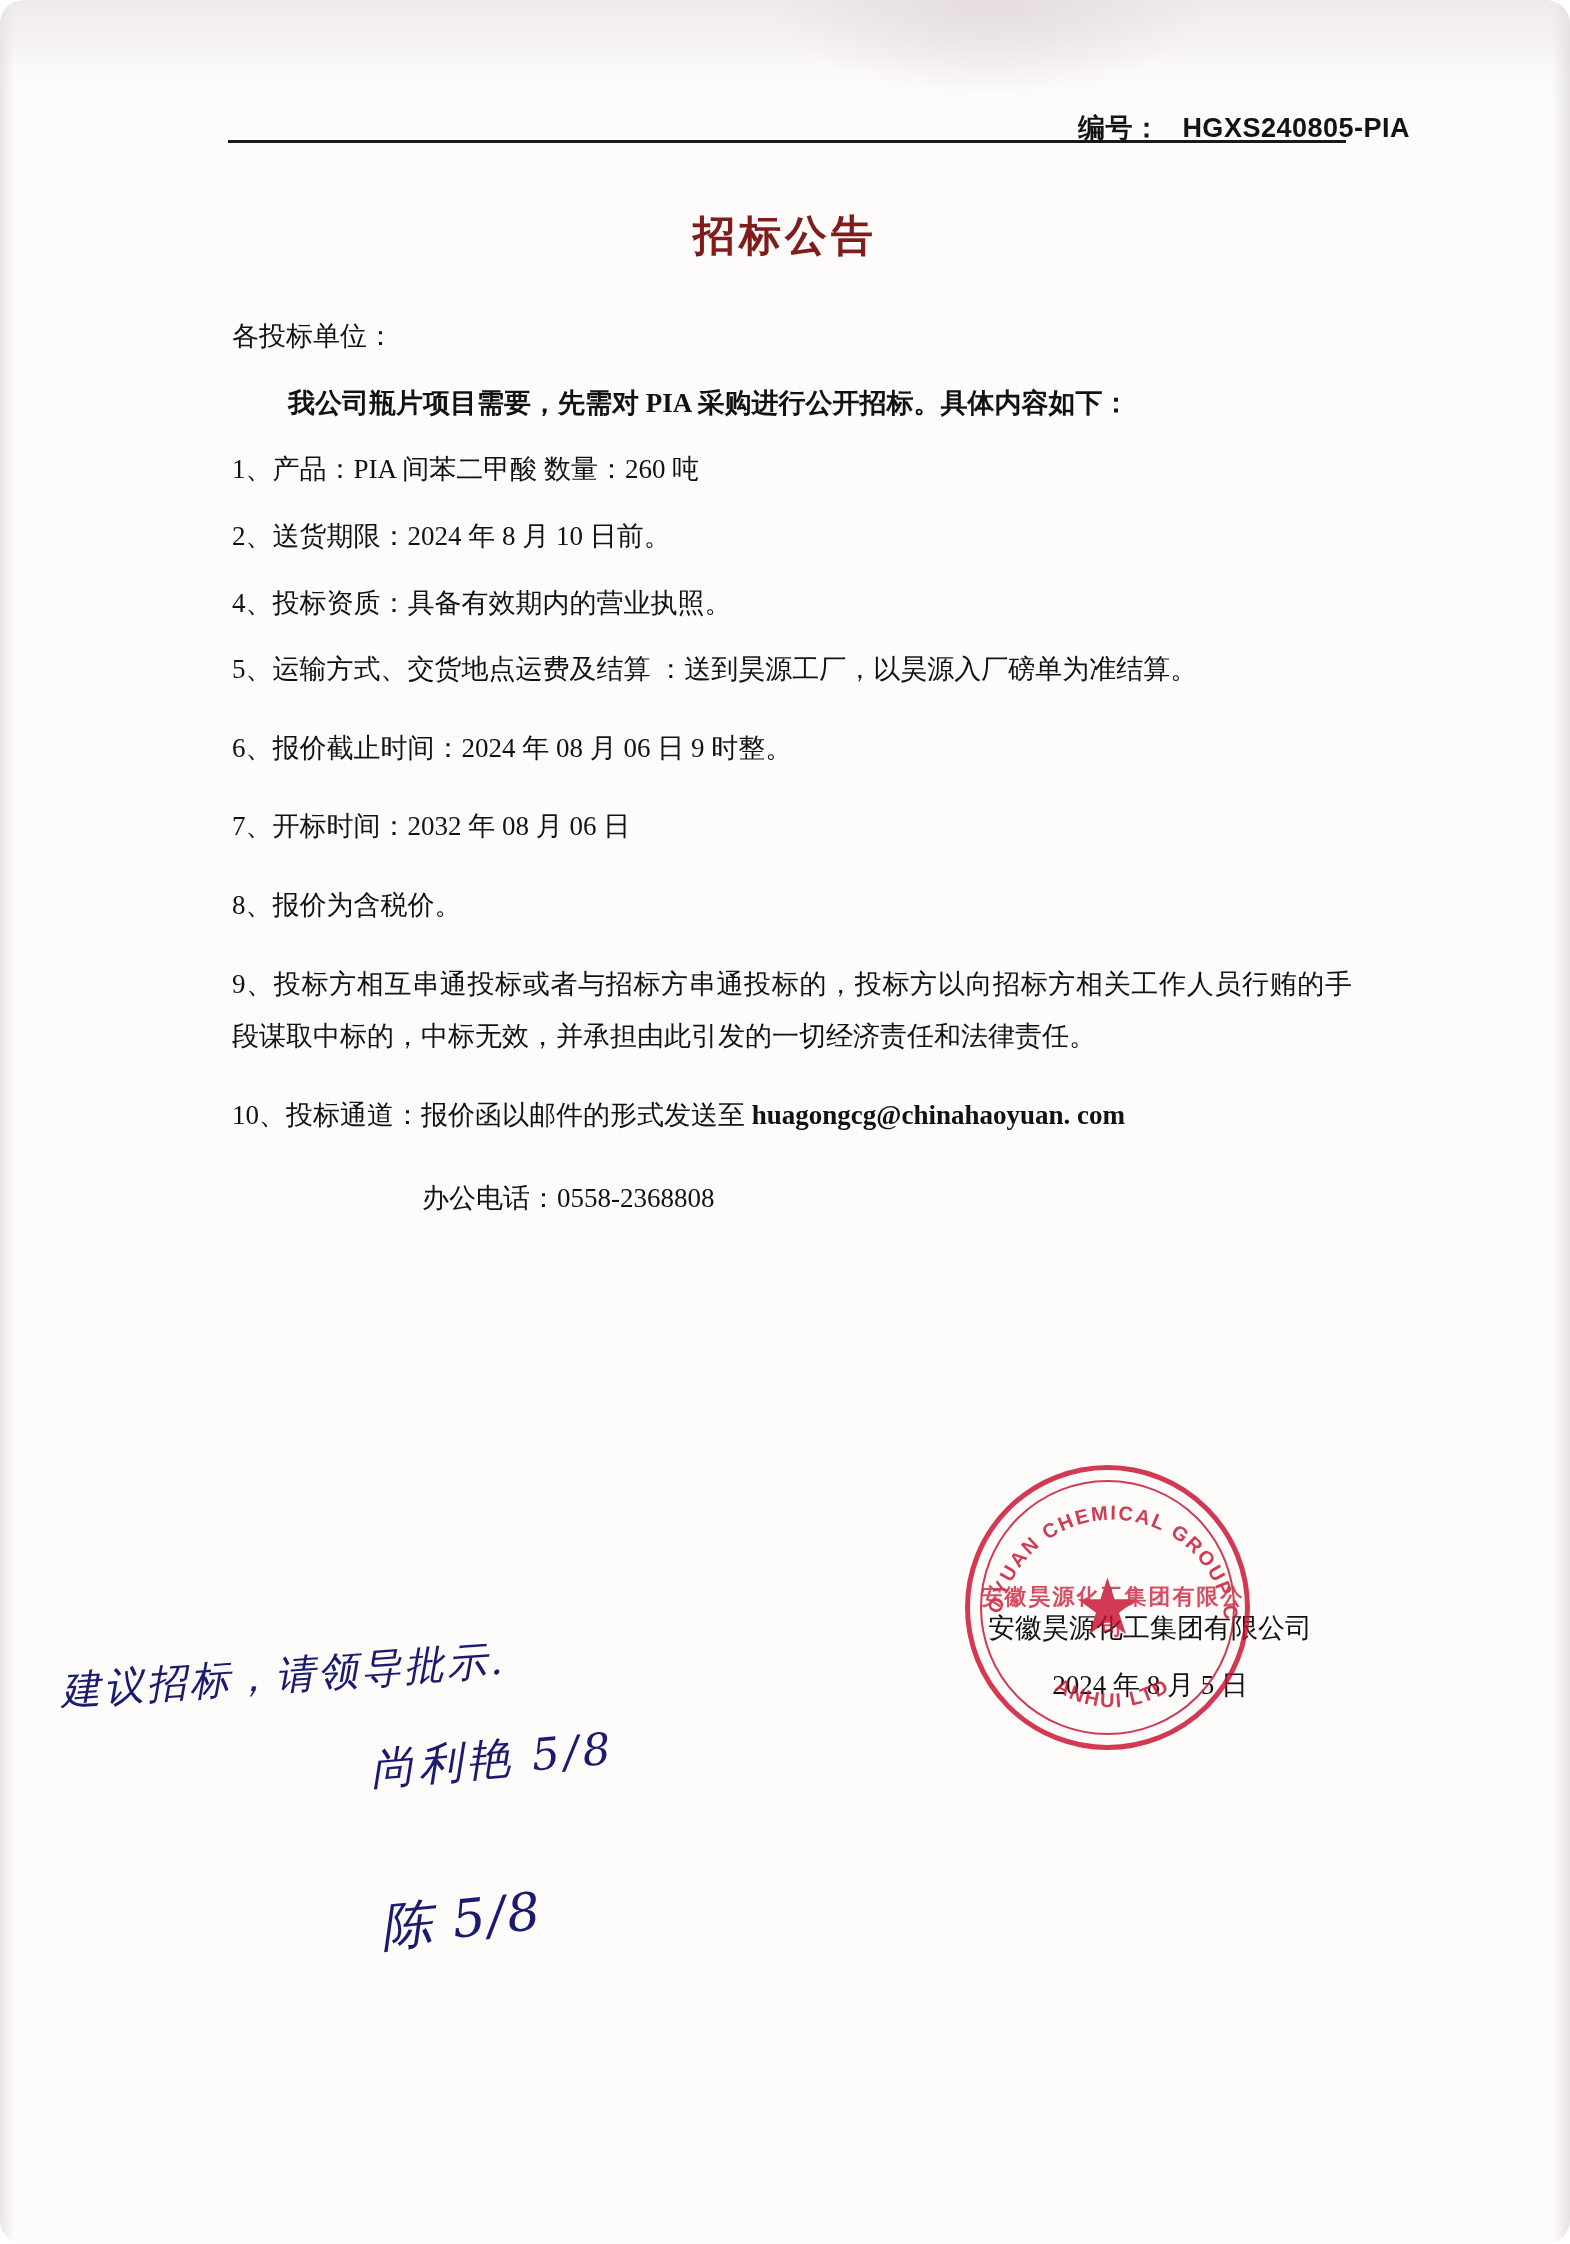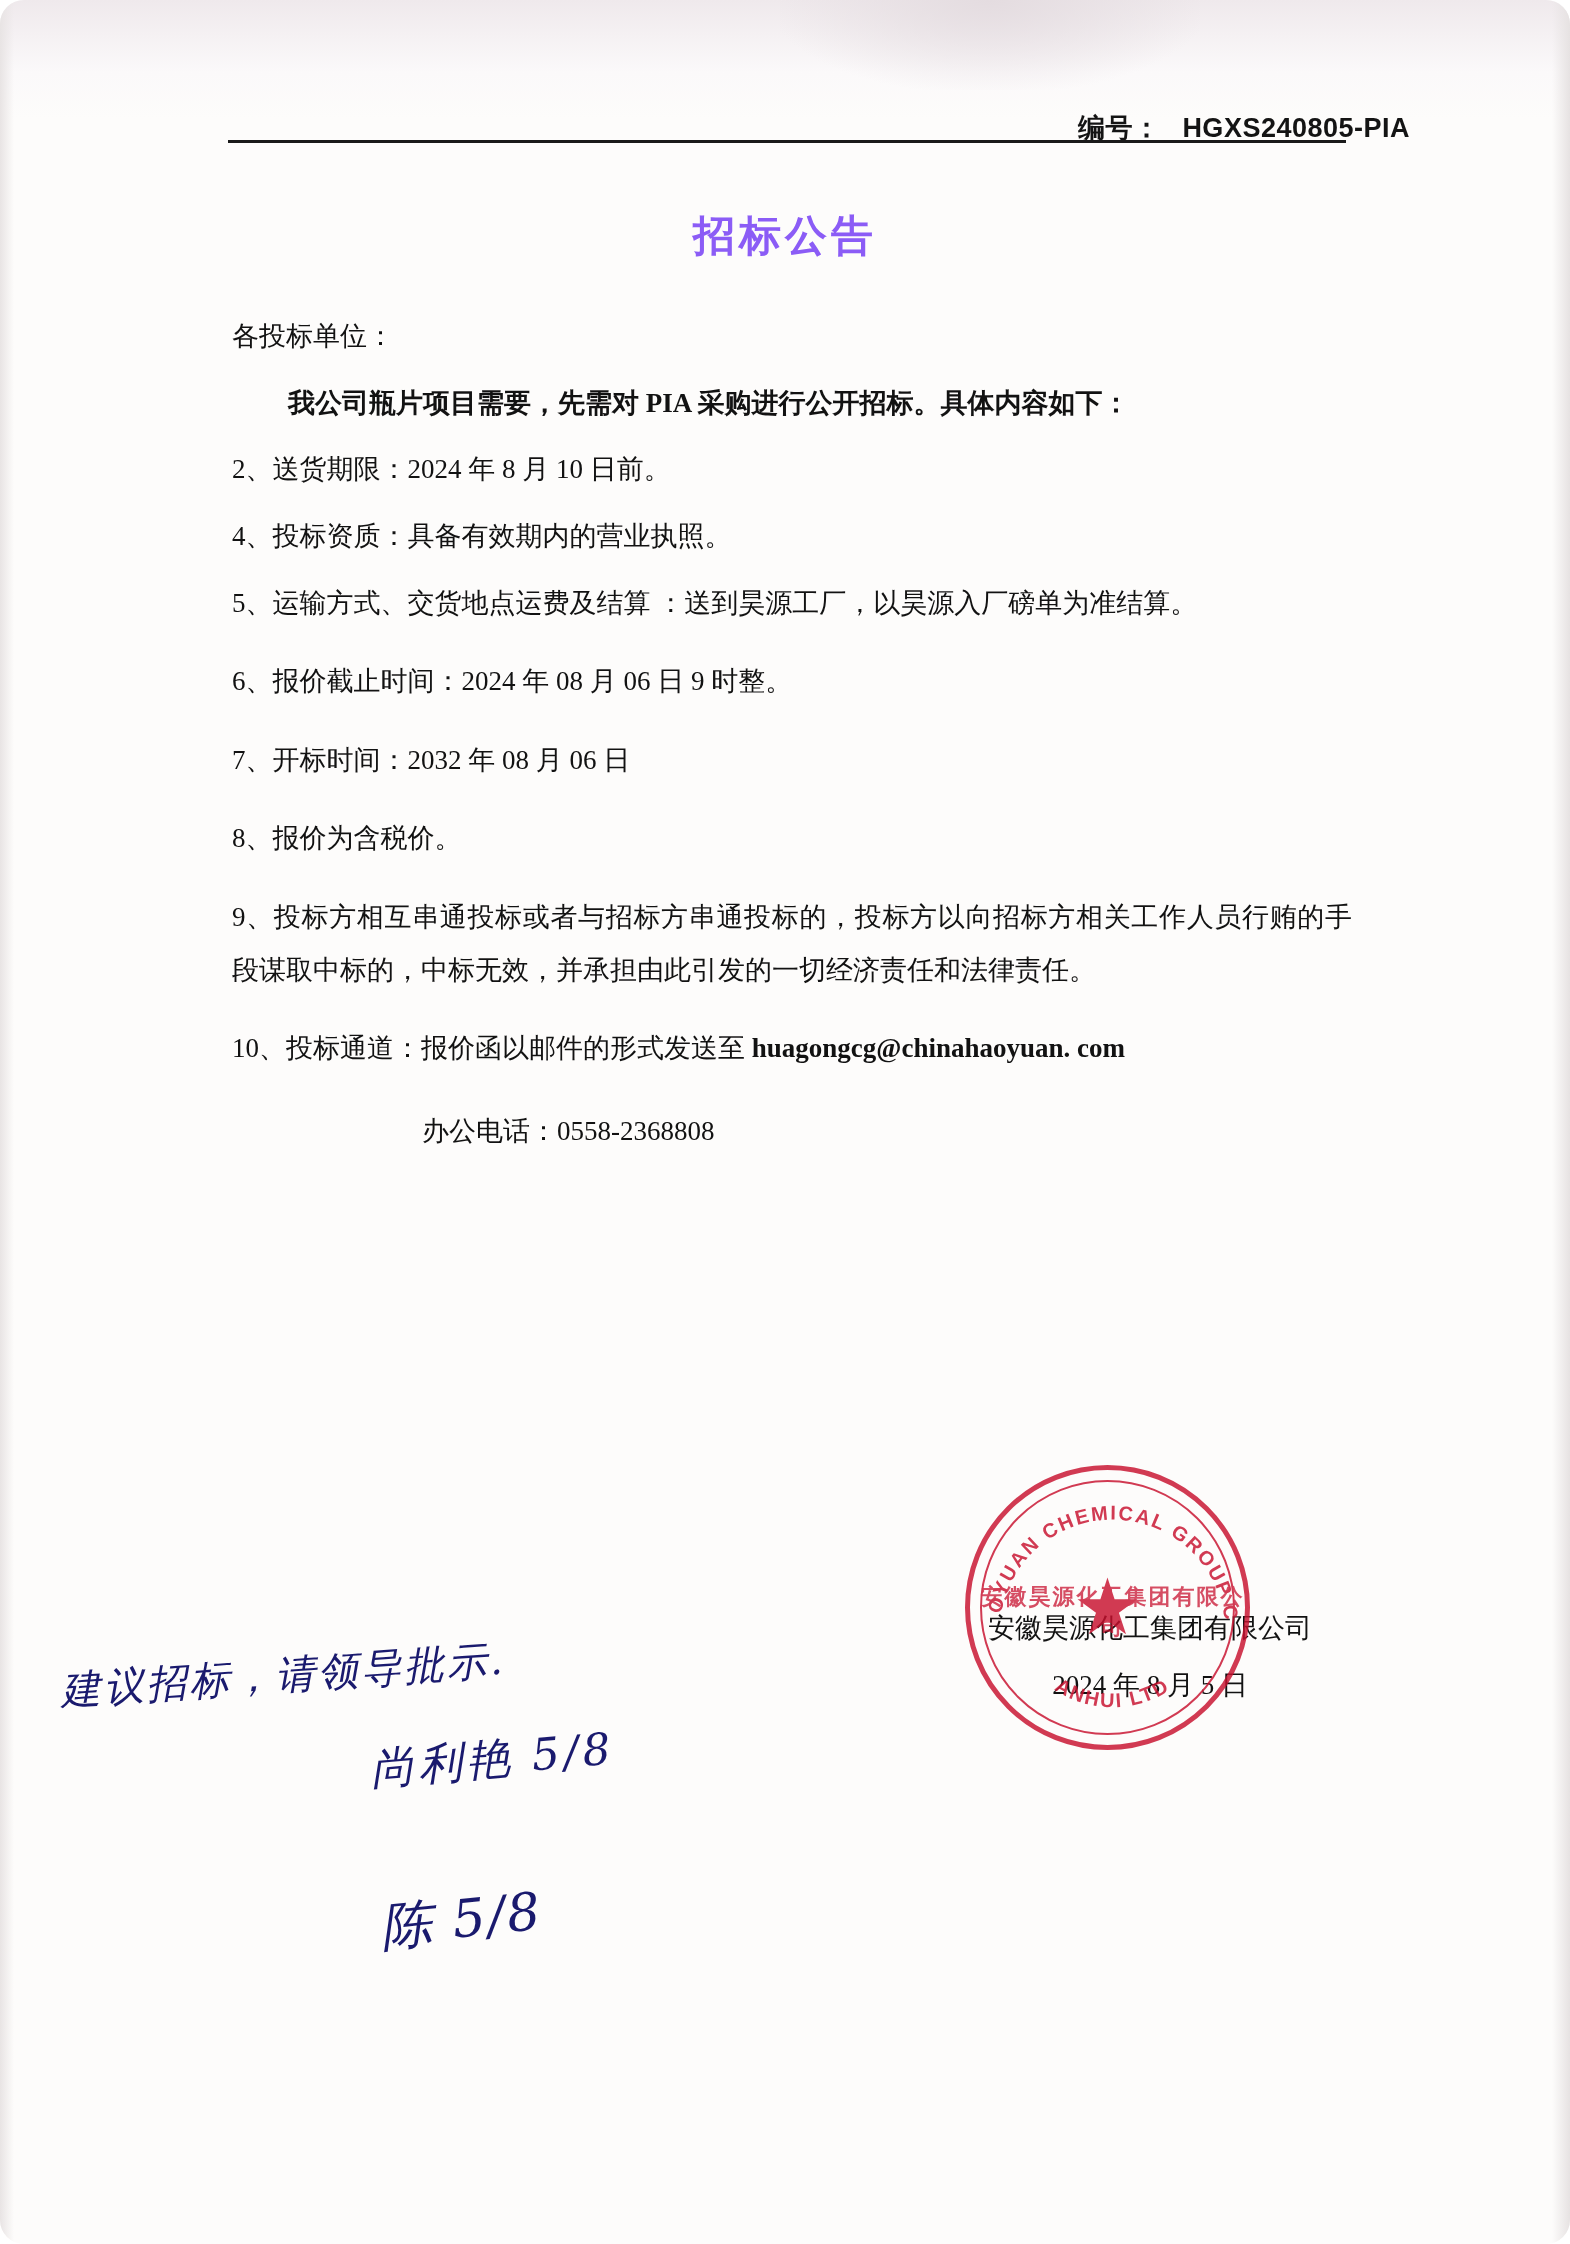--- a/index.html
+++ b/index.html
@@ -57,21 +57,21 @@
   }
   .title {
     position: absolute;
     top: 208px;
     left: 0;
     width: 100%;
     text-align: center;
     font-size: 42px;
     font-weight: bold;
     letter-spacing: 4px;
-    color: #8b5cf6;
+    color: #7f1d1d;
   }
   .body-text {
     position: absolute;
     top: 310px;
     left: 232px;
     width: 1120px;
     font-size: 27px;
     line-height: 1.95;
     color: #121212;
   }
@@ -222,20 +222,21 @@
     <span class="label">编号：</span><span class="value">HGXS240805-PIA</span>
   </div>
 
   <div class="hr"></div>
 
   <div class="title">招标公告</div>
 
   <div class="body-text">
     <p class="p">各投标单位：</p>
     <p class="p indent bold">我公司瓶片项目需要，先需对 PIA 采购进行公开招标。具体内容如下：</p>
+    <p class="p">1、产品：PIA 间苯二甲酸 数量：260 吨</p>
     <p class="p">2、送货期限：2024 年 8 月 10 日前。</p>
     <p class="p">4、投标资质：具备有效期内的营业执照。</p>
     <p class="p">5、运输方式、交货地点运费及结算 ：送到昊源工厂，以昊源入厂磅单为准结算。</p>
     <p class="p gap">6、报价截止时间：2024 年 08 月 06 日 9 时整。</p>
     <p class="p gap">7、开标时间：2032 年 08 月 06 日</p>
     <p class="p gap">8、报价为含税价。</p>
     <p class="p gap">9、投标方相互串通投标或者与招标方串通投标的，投标方以向招标方相关工作人员行贿的手段谋取中标的，中标无效，并承担由此引发的一切经济责任和法律责任。</p>
     <p class="p gap"><span>10、投标通道：报价函以邮件的形式发送至 </span><span class="email">huagongcg@chinahaoyuan. com</span></p>
     <p class="p office">办公电话：0558-2368808</p>
   </div>

